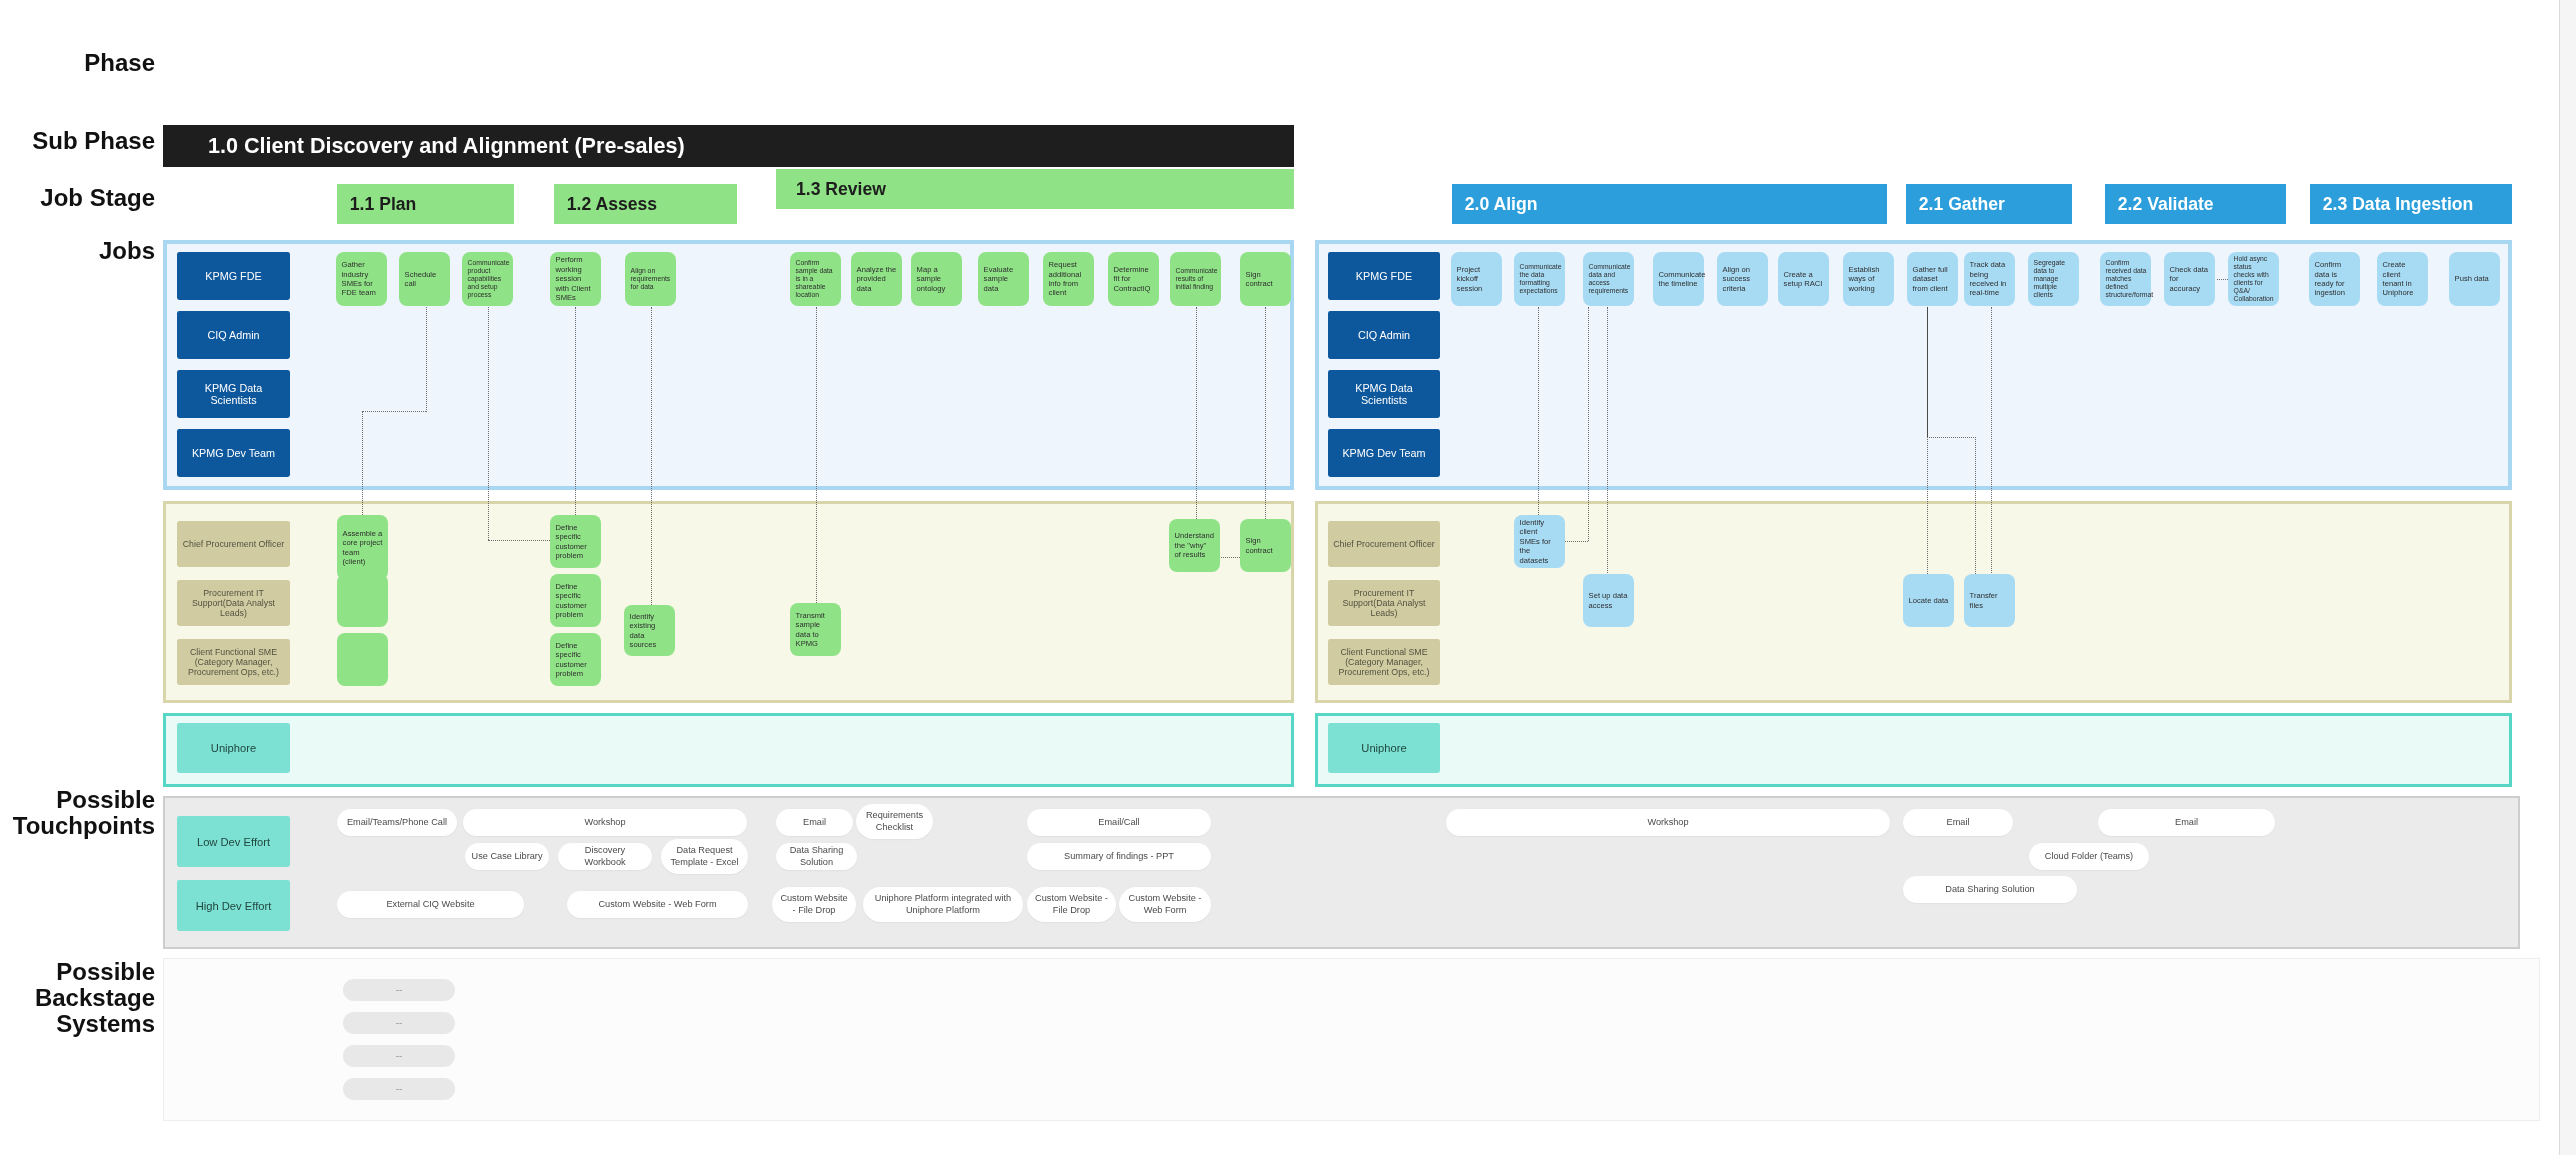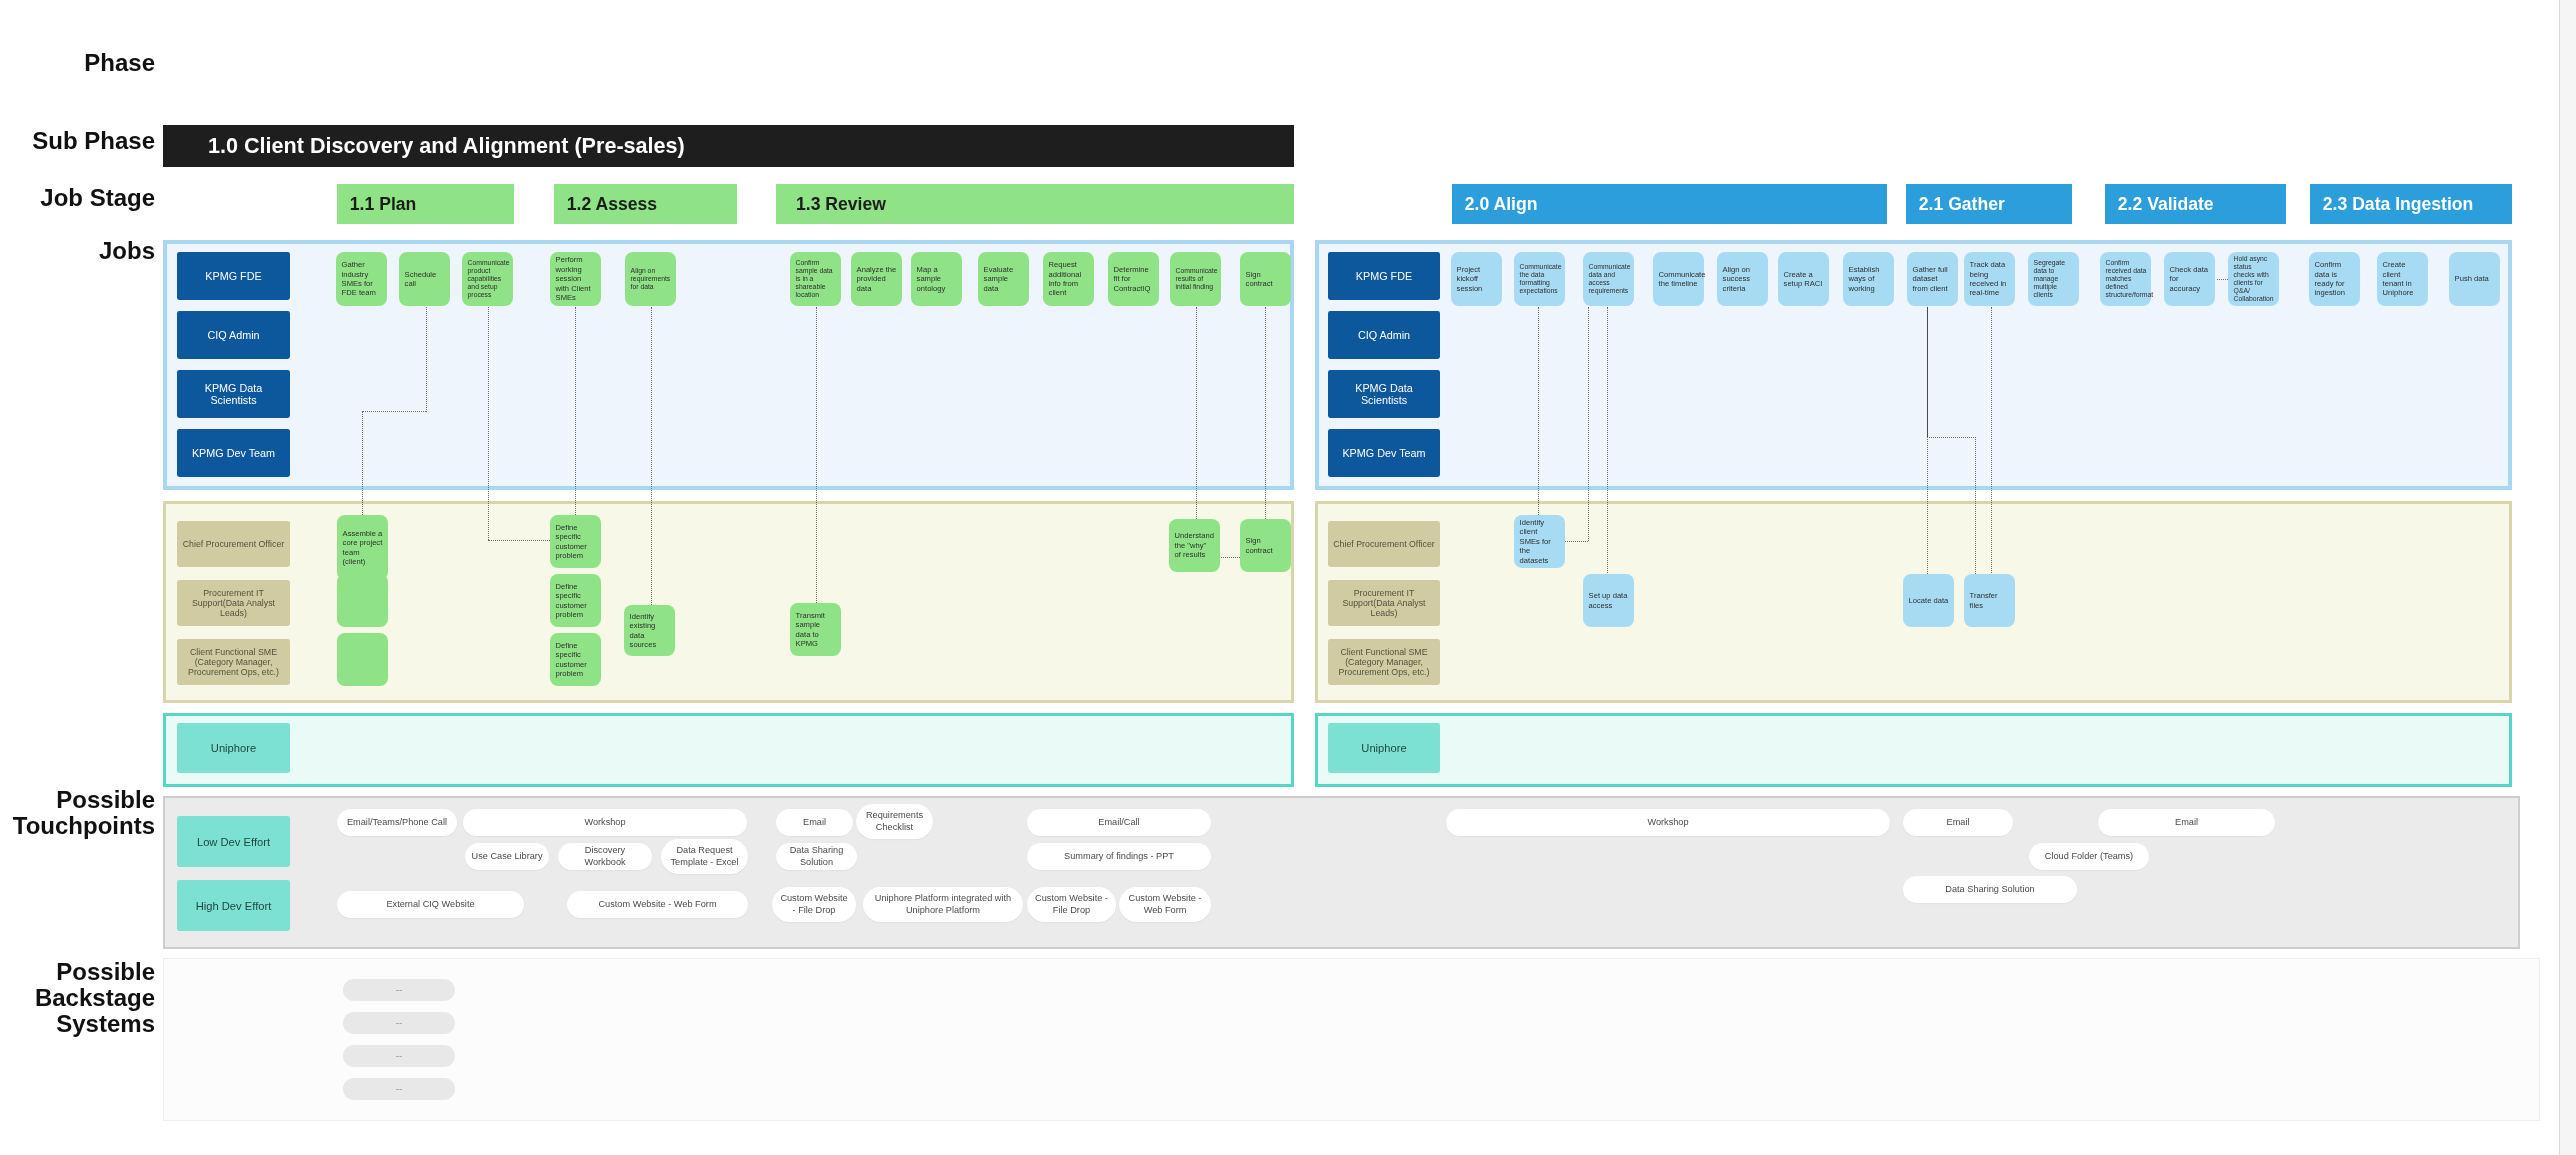--- a/index.html
+++ b/index.html
@@ -54,21 +54,21 @@
       <div>Touchpoints</div>
     </div>
     <div class="rowlabel" style="top: 959px;">
       <div>Possible</div>
       <div>Backstage</div>
       <div>Systems</div>
     </div>
     <div class="subphase" style="left: 163px; top: 125px; width: 1131px; height: 42px; padding-left: 45px;">1.0 Client Discovery and Alignment (Pre-sales)</div>
     <div class="stage green" style="left: 337px; top: 184px; width: 177px; height: 40px;">1.1 Plan</div>
     <div class="stage green" style="left: 554px; top: 184px; width: 183px; height: 40px;">1.2 Assess</div>
-    <div class="stage green" style="left: 776px; top: 184px; width: 518px; height: 40px; padding-left: 20px;">1.3 Review</div>
+    <div class="stage green" style="left: 776px; top: 169px; width: 518px; height: 40px; padding-left: 20px;">1.3 Review</div>
     <div class="stage blue" style="left: 1452px; top: 184px; width: 435px; height: 40px;">2.0 Align</div>
     <div class="stage blue" style="left: 1906px; top: 184px; width: 166px; height: 40px;">2.1 Gather</div>
     <div class="stage blue" style="left: 2105px; top: 184px; width: 181px; height: 40px;">2.2 Validate</div>
     <div class="stage blue" style="left: 2310px; top: 184px; width: 202px; height: 40px;">2.3 Data Ingestion</div>
     <div class="frame f-jobs" style="left: 163px; top: 240px; width: 1131px; height: 250px;"></div>
     <div class="frame f-jobs" style="left: 1315px; top: 240px; width: 1197px; height: 250px;"></div>
     <div class="frame f-cream" style="left: 163px; top: 501px; width: 1131px; height: 202px;"></div>
     <div class="frame f-cream" style="left: 1315px; top: 501px; width: 1197px; height: 202px;"></div>
     <div class="frame f-teal" style="left: 163px; top: 713px; width: 1131px; height: 74px;"></div>
     <div class="frame f-teal" style="left: 1315px; top: 713px; width: 1197px; height: 74px;"></div>

